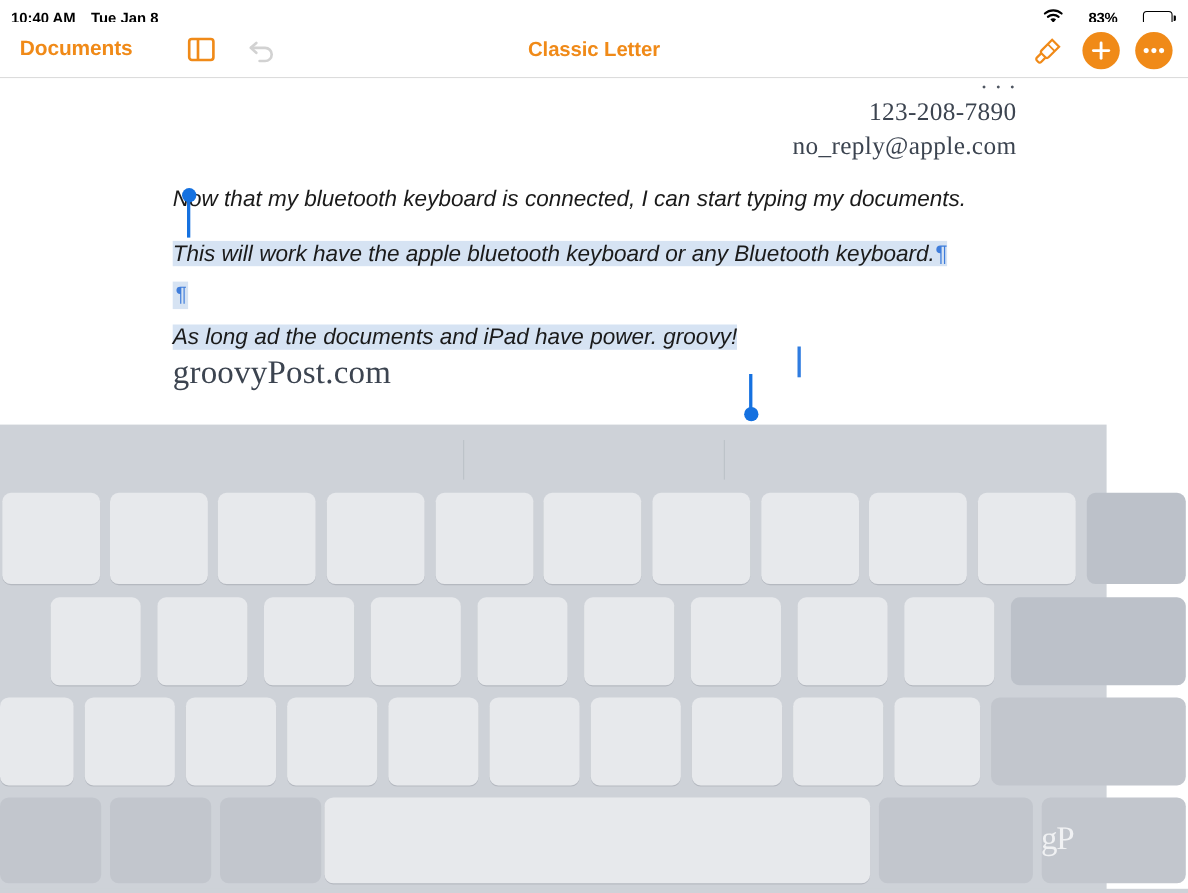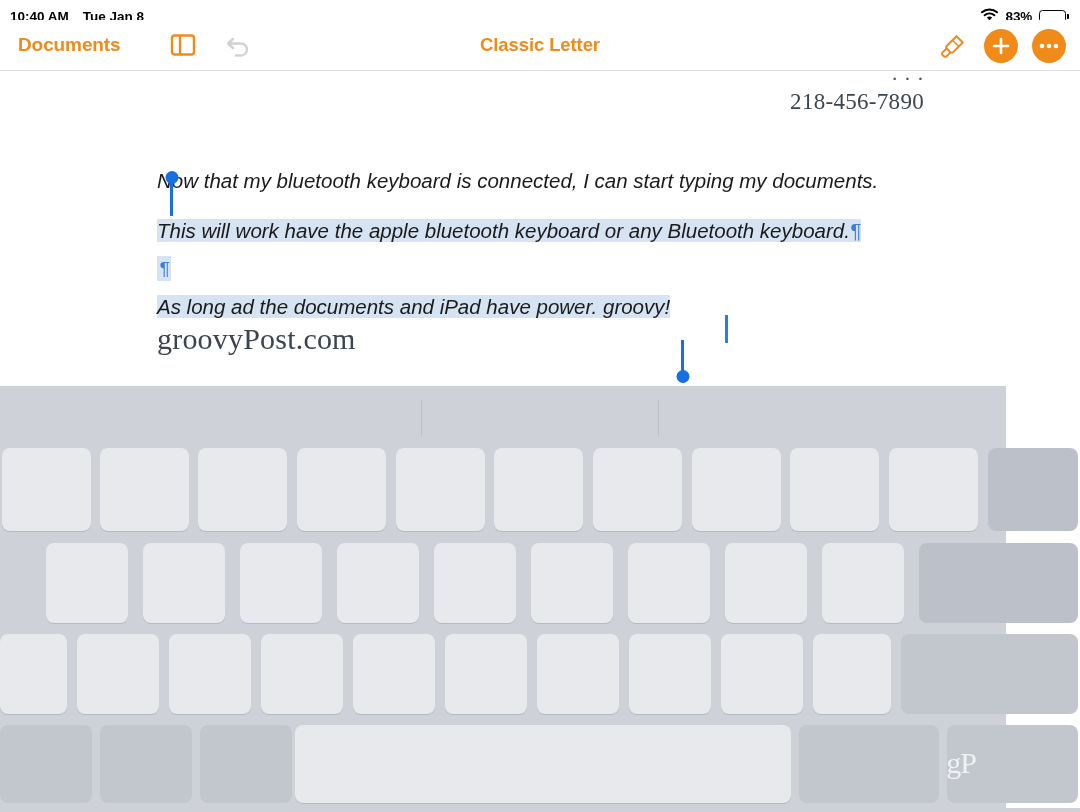--- a/index.html
+++ b/index.html
@@ -12,21 +12,21 @@
   #root { position: relative; width: 1080px; height: 812px; background:#fff; }
 
   
   .statusbar {
     position: absolute; left:0; top:0; width:1080px; height:20px;
     display:flex; align-items:center; justify-content:space-between;
     padding: 12px 11px 0 10px;
     font-size: 13.5px; font-weight: bold; color:#000;
   }
   .sb-left { display:flex; align-items:center; gap:14px; }
-  .sb-right { display:flex; align-items:center; gap:7px; }
+  .sb-right { display:flex; align-items:center; gap:23px; }
   .wifi-icon { display:block; }
   .batt { display:flex; align-items:center; }
   .batt-body {
     width: 27px; height: 13px; border: 1.6px solid #000; border-radius: 3.5px;
     padding: 1.4px; position: relative;
   }
   .batt-fill { height: 100%; width: 83%; background:#000; border-radius:1.5px; }
   .batt-cap {
     width: 2px; height: 5px; background:#000; border-radius: 0 1px 1px 0;
     margin-left: 1px;
@@ -208,21 +208,22 @@
           <circle cx="18" cy="4" r="2.3" fill="#fff"></circle>
         </svg>
       </span>
     </div>
   </div>
 
   <div class="doc">
 
     <div class="letterhead">
       <div class="lh-cut">· · ·</div>
-      <div class="lh-line">218-456-7890</div>
+      <div class="lh-line">123-208-7890</div>
+      <div class="lh-line">no_reply@apple.com</div>
     </div>
 
     <div class="body-text">
 
       <div class="para">
         <span>Now that my bluetooth keyboard is connected, I can start typing my documents.</span>
       </div>
 
       <div class="para">
         <span class="sel">This will work have the apple bluetooth keyboard or any Bluetooth keyboard.</span><span class="sel pilcrow">¶</span>

